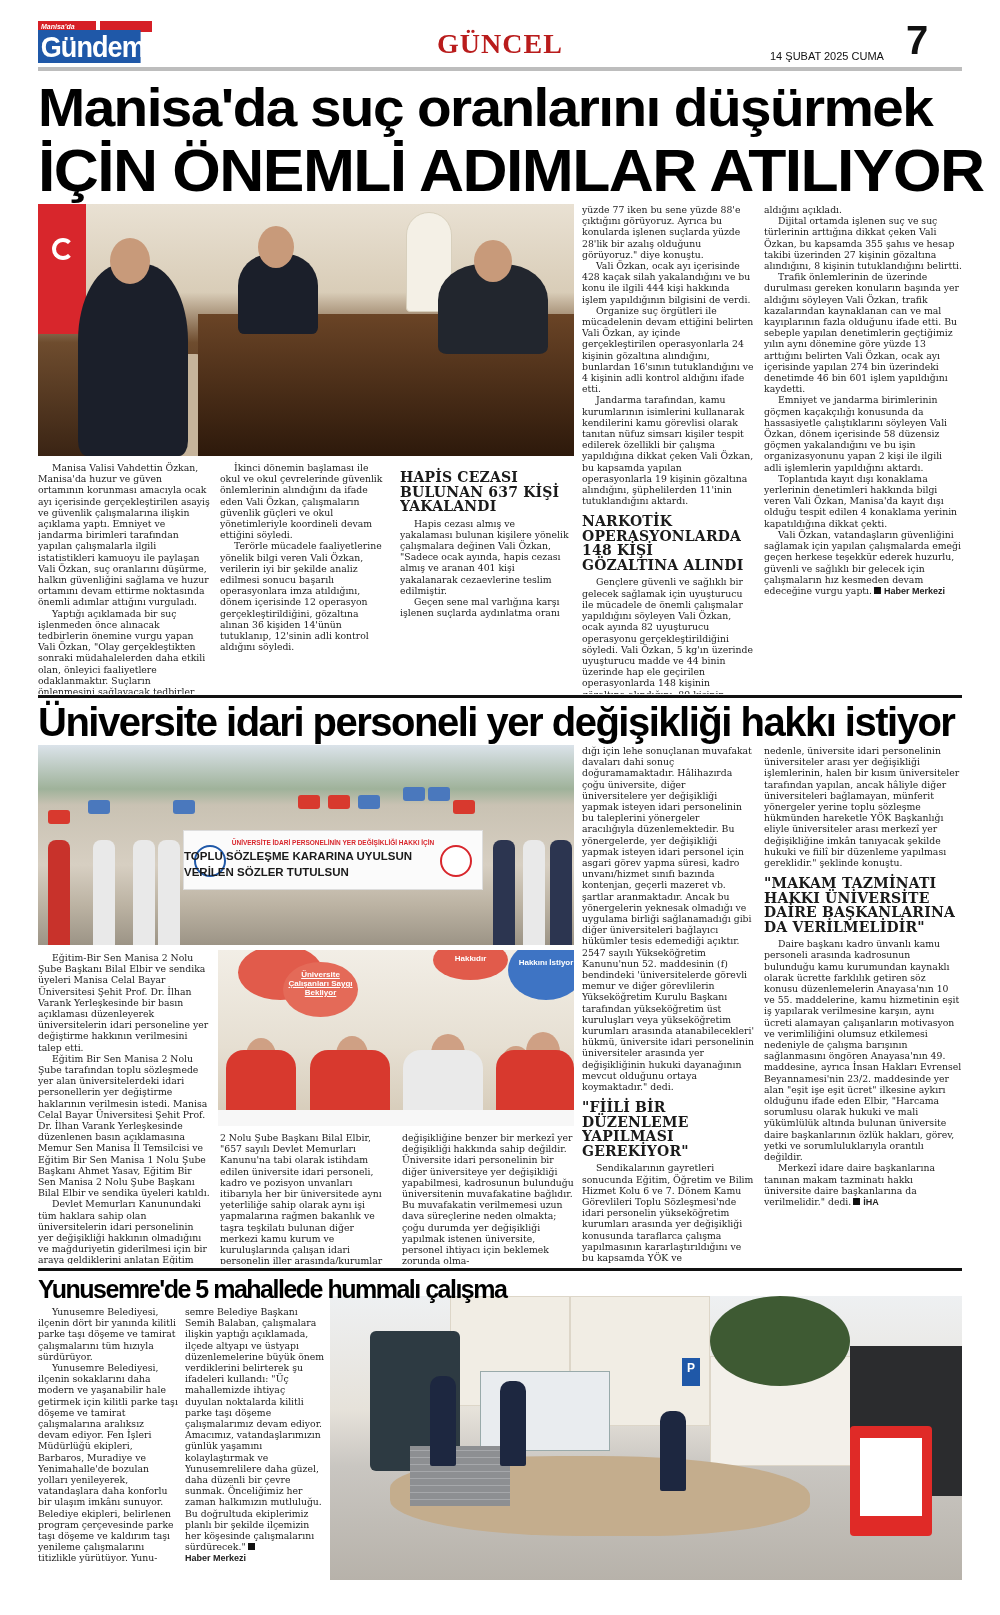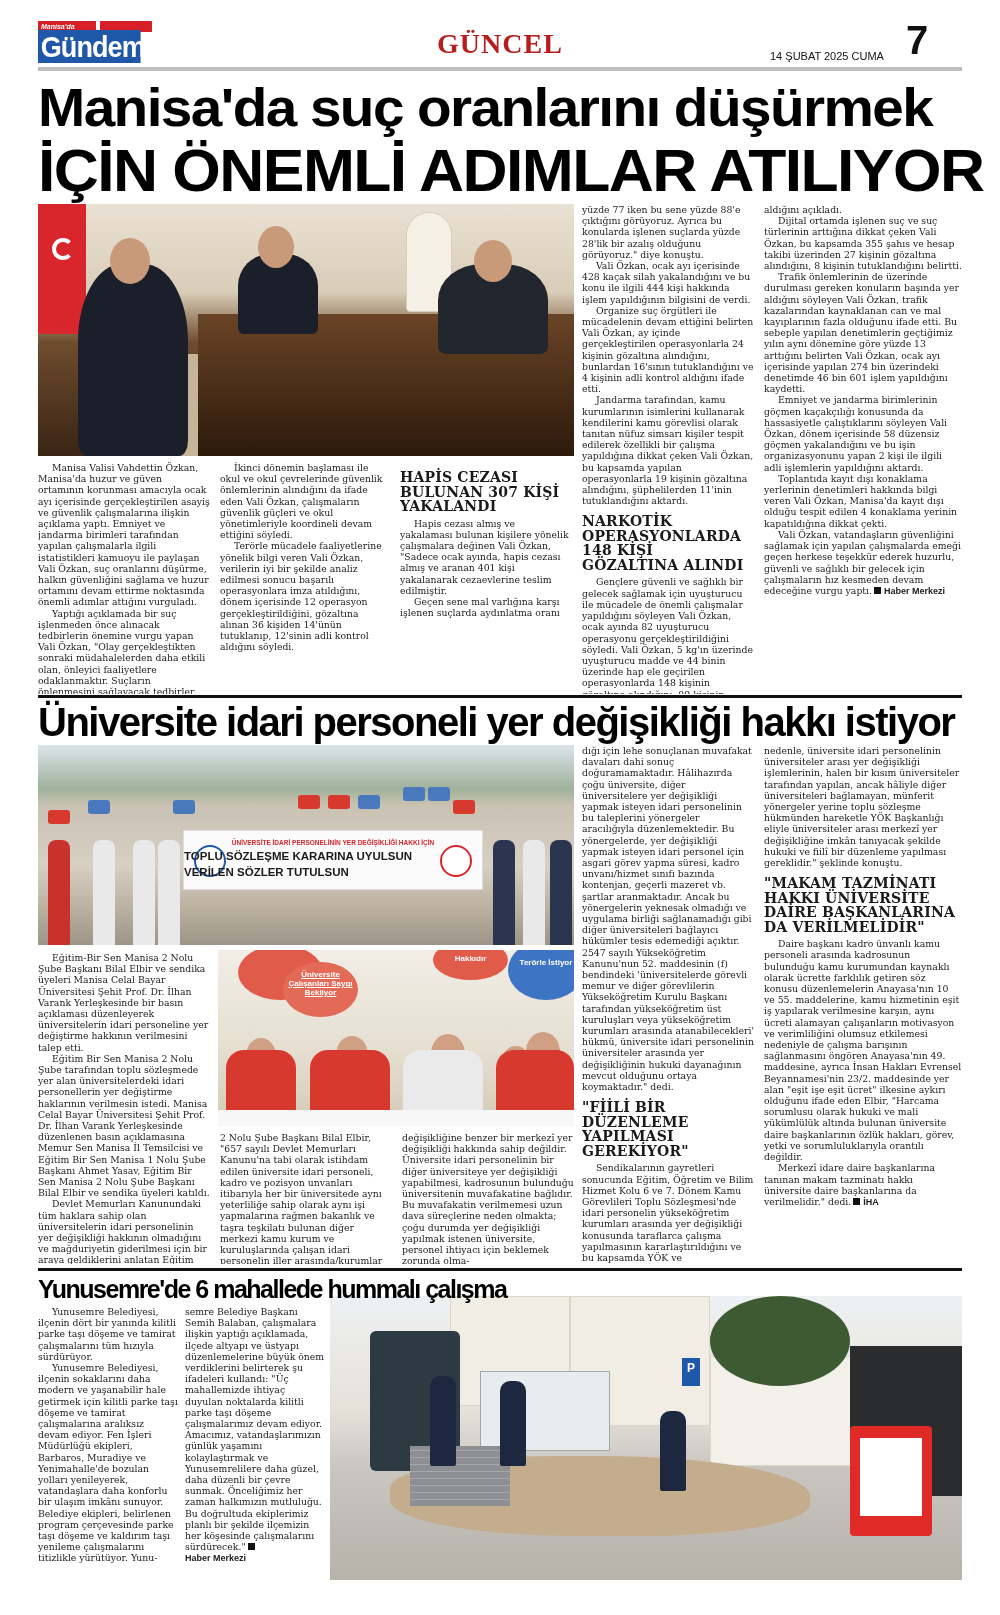--- a/index.html
+++ b/index.html
@@ -108,21 +108,21 @@
 
 <div class="abs col" style="left:38px;top:462px;width:172px;height:232px;">
   <p>Manisa Valisi Vahdettin Özkan, Manisa'da huzur ve güven ortamının korunması amacıyla ocak ayı içerisinde gerçekleştirilen asayiş ve güvenlik çalışmalarına ilişkin açıklama yaptı. Emniyet ve jandarma birimleri tarafından yapılan çalışmalarla ilgili istatistikleri kamuoyu ile paylaşan Vali Özkan, suç oranlarını düşürme, halkın güvenliğini sağlama ve huzur ortamını devam ettirme noktasında önemli adımlar attığını vurguladı.</p>
   <p>Yaptığı açıklamada bir suç işlenmeden önce alınacak tedbirlerin önemine vurgu yapan Vali Özkan, "Olay gerçekleştikten sonraki müdahalelerden daha etkili olan, önleyici faaliyetlere odaklanmaktır. Suçların önlenmesini sağlayacak tedbirler</p>
 </div>
 <div class="abs col" style="left:220px;top:462px;width:170px;height:232px;">
   <p>İkinci dönemin başlaması ile okul ve okul çevrelerinde güvenlik önlemlerinin alındığını da ifade eden Vali Özkan, çalışmaların güvenlik güçleri ve okul yönetimleriyle koordineli devam ettiğini söyledi.</p>
   <p>Terörle mücadele faaliyetlerine yönelik bilgi veren Vali Özkan, verilerin iyi bir şekilde analiz edilmesi sonucu başarılı operasyonlara imza atıldığını, dönem içerisinde 12 operasyon gerçekleştirildiğini, gözaltına alınan 36 kişiden 14'ünün tutuklanıp, 12'sinin adli kontrol aldığını söyledi.</p>
 </div>
 <div class="abs col" style="left:400px;top:462px;width:170px;height:232px;">
-  <div class="subhead">HAPİS CEZASI BULUNAN 307 KİŞİ YAKALANDI</div>
+  <div class="subhead">HAPİS CEZASI BULUNAN 637 KİŞİ YAKALANDI</div>
   <p>Hapis cezası almış ve yakalaması bulunan kişilere yönelik çalışmalara değinen Vali Özkan, "Sadece ocak ayında, hapis cezası almış ve aranan 401 kişi yakalanarak cezaevlerine teslim edilmiştir.</p>
   <p>Geçen sene mal varlığına karşı işlenen suçlarda aydınlatma oranı</p>
 </div>
 <div class="abs col" style="left:582px;top:204px;width:172px;height:490px;">
   <p class="cont">yüzde 77 iken bu sene yüzde 88'e çıktığını görüyoruz. Ayrıca bu konularda işlenen suçlarda yüzde 28'lik bir azalış olduğunu görüyoruz." diye konuştu.</p>
   <p>Vali Özkan, ocak ayı içerisinde 428 kaçak silah yakalandığını ve bu konu ile ilgili 444 kişi hakkında işlem yapıldığının bilgisini de verdi.</p>
   <p>Organize suç örgütleri ile mücadelenin devam ettiğini belirten Vali Özkan, ay içinde gerçekleştirilen operasyonlarla 24 kişinin gözaltına alındığını, bunlardan 16'sının tutuklandığını ve 4 kişinin adli kontrol aldığını ifade etti.</p>
   <p>Jandarma tarafından, kamu kurumlarının isimlerini kullanarak kendilerini kamu görevlisi olarak tanıtan nüfuz simsarı kişiler tespit edilerek özellikli bir çalışma yapıldığına dikkat çeken Vali Özkan, bu kapsamda yapılan operasyonlarla 19 kişinin gözaltına alındığını, şüphelilerden 11'inin tutuklandığını aktardı.</p>
   <div class="subhead">NARKOTİK OPERASYONLARDA 148 KİŞİ GÖZALTINA ALINDI</div>
   <p>Gençlere güvenli ve sağlıklı bir gelecek sağlamak için uyuşturucu ile mücadele de önemli çalışmalar yapıldığını söyleyen Vali Özkan, ocak ayında 82 uyuşturucu operasyonu gerçekleştirildiğini söyledi. Vali Özkan, 5 kg'ın üzerinde uyuşturucu madde ve 44 binin üzerinde hap ele geçirilen operasyonlarda 148 kişinin gözaltına alındığını, 89 kişinin tutuklandığını, 26 kişinin ise adli kontrol</p>
@@ -166,21 +166,21 @@
   </div>
 </div>
 
 <div class="abs photo p3">
   <div class="placard" style="left:20px;top:-5px;width:85px;height:55px;background:#e15b4b;"></div>
   <div class="placard" style="left:65px;top:12px;width:75px;height:55px;background:#e46a58;"></div>
   <div class="ptext" style="left:70px;top:20px;width:65px;text-decoration:underline;">Üniversite Çalışanları Saygı Bekliyor</div>
   <div class="placard" style="left:215px;top:-10px;width:75px;height:40px;background:#e15b4b;"></div>
   <div class="ptext" style="left:220px;top:4px;width:65px;">Hakkıdır</div>
   <div class="placard" style="left:290px;top:-10px;width:76px;height:60px;background:#3e74c4;"></div>
-  <div class="ptext" style="left:296px;top:8px;width:64px;">Terörle İstiyor</div>
+  <div class="ptext" style="left:296px;top:8px;width:64px;">Hakkını İstiyor</div>
   <div class="head" style="left:28px;top:88px;width:30px;height:36px;"></div>
   <div class="head" style="left:118px;top:86px;width:32px;height:38px;"></div>
   <div class="head" style="left:213px;top:84px;width:34px;height:40px;"></div>
   <div class="head" style="left:283px;top:96px;width:30px;height:36px;"></div>
   <div class="head" style="left:308px;top:82px;width:34px;height:40px;"></div>
   <div class="vest" style="left:8px;width:70px;"></div>
   <div class="vest" style="left:92px;width:80px;"></div>
   <div class="vest" style="left:185px;width:80px;background:#eaeaea;"></div>
   <div class="vest" style="left:278px;width:78px;"></div>
   <div class="whitebar"></div>
@@ -223,21 +223,21 @@
   <div class="sand"></div>
   <div class="bricks"></div>
   <div class="worker" style="left:100px;top:80px;height:90px;"></div>
   <div class="worker" style="left:170px;top:85px;height:85px;"></div>
   <div class="worker" style="left:330px;top:115px;height:80px;"></div>
   <div class="barrier">
       <div class="panel"></div>
     </div>
 </div>
 
-<div class="abs headline h3">Yunusemre'de 6 mahallede hummalı çalışma</div>
+<div class="abs headline h3">Yunusemre'de 5 mahallede hummalı çalışma</div>
 
 <div class="abs col" style="left:38px;top:1306px;width:140px;height:300px;">
   <p>Yunusemre Belediyesi, ilçenin dört bir yanında kilitli parke taşı döşeme ve tamirat çalışmalarını tüm hızıyla sürdürüyor.</p>
   <p>Yunusemre Belediyesi, ilçenin sokaklarını daha modern ve yaşanabilir hale getirmek için kilitli parke taşı döşeme ve tamirat çalışmalarına aralıksız devam ediyor. Fen İşleri Müdürlüğü ekipleri, Barbaros, Muradiye ve Yenimahalle'de bozulan yolları yenileyerek, vatandaşlara daha konforlu bir ulaşım imkânı sunuyor. Belediye ekipleri, belirlenen program çerçevesinde parke taşı döşeme ve kaldırım taşı yenileme çalışmalarını titizlikle yürütüyor. Yunu-</p>
 </div>
 <div class="abs col" style="left:185px;top:1306px;width:140px;height:300px;">
   <p class="cont"><span>semre Belediye Başkanı Semih Balaban, çalışmalara ilişkin yaptığı açıklamada, ilçede altyapı ve üstyapı düzenlemelerine büyük önem verdiklerini belirterek şu ifadeleri kullandı: "Üç mahallemizde ihtiyaç duyulan noktalarda kilitli parke taşı döşeme çalışmalarımız devam ediyor. Amacımız, vatandaşlarımızın günlük yaşamını kolaylaştırmak ve Yunusemrelilere daha güzel, daha düzenli bir çevre sunmak. Önceliğimiz her zaman halkımızın mutluluğu. Bu doğrultuda ekiplerimiz planlı bir şekilde ilçemizin her köşesinde çalışmalarını sürdürecek."</span><span class="sq"></span><br><span class="credit">Haber Merkezi</span></p>
 </div>
 
 </body></html>

